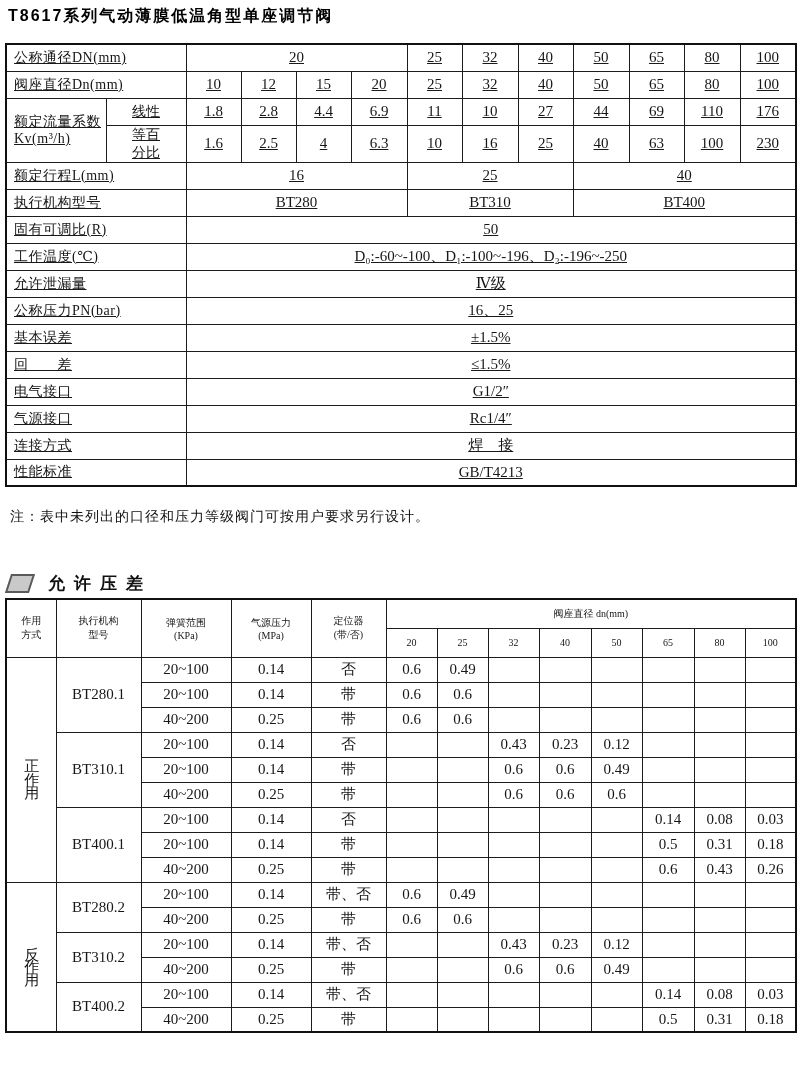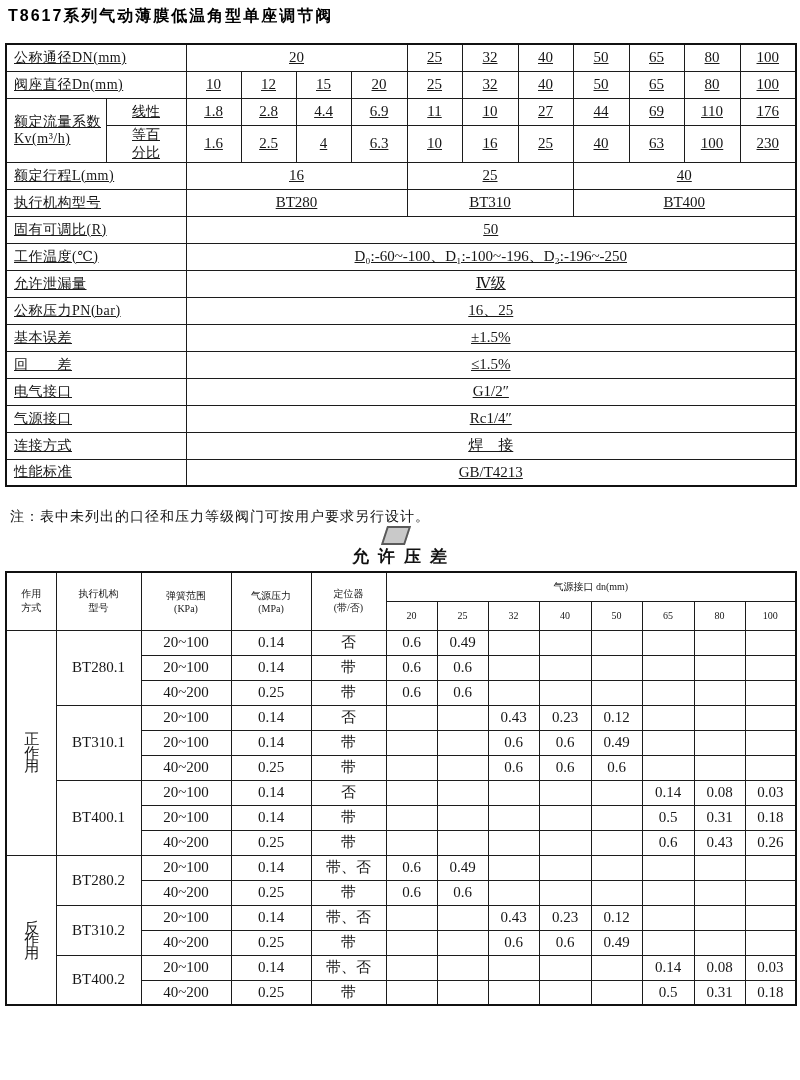--- a/index.html
+++ b/index.html
@@ -9,21 +9,21 @@
 
   .doc-title{margin:6px 0 0 8px;font-size:16px;font-weight:bold;letter-spacing:2px;
              font-family:"Liberation Sans","DejaVu Sans",sans-serif;color:#000;}
 
   .sec-head{display:flex;align-items:center;margin-left:8px;
             font-family:"Liberation Sans","DejaVu Sans",sans-serif;}
   .sec-head .pgram{width:20px;height:15px;background:#c9c9c9;border:2px solid #5a5a5a;
                    transform:skewX(-18deg);margin-right:16px;}
   .sec-head .sec-label{font-size:17px;font-weight:bold;letter-spacing:9px;color:#111;}
   .sec1{margin-top:22px;}
-  .sec2{flex-direction:column;}
+  .sec2{margin-top:46px;}
 
   table{border-collapse:collapse;table-layout:fixed;margin-left:5px;width:790px;
         border:2px solid #111;}
   td,th{border:1px solid #1c1c1c;text-align:center;vertical-align:middle;
         font-size:15px;font-weight:normal;padding:0 2px;overflow:hidden;
         font-family:"Liberation Serif","DejaVu Serif",serif;color:#161616;}
   #t1{margin-top:16px;text-decoration:underline;}
   #t1 tr{height:27px;}
   .lb{text-align:left;padding-left:7px;font-size:14px;letter-spacing:0.5px;}
   .lb2{font-size:14px;padding:0 21px;}
@@ -212,21 +212,21 @@
           <div>(KPa)</div>
         </th>
         <th rowspan="2">
           <div>气源压力</div>
           <div>(MPa)</div>
         </th>
         <th rowspan="2">
           <div>定位器</div>
           <div>(带/否)</div>
         </th>
-        <th colspan="8">气源接口 dn(mm)</th>
+        <th colspan="8">阀座直径 dn(mm)</th>
       </tr>
       <tr>
         <th>20</th>
         <th>25</th>
         <th>32</th>
         <th>40</th>
         <th>50</th>
         <th>65</th>
         <th>80</th>
         <th>100</th>

